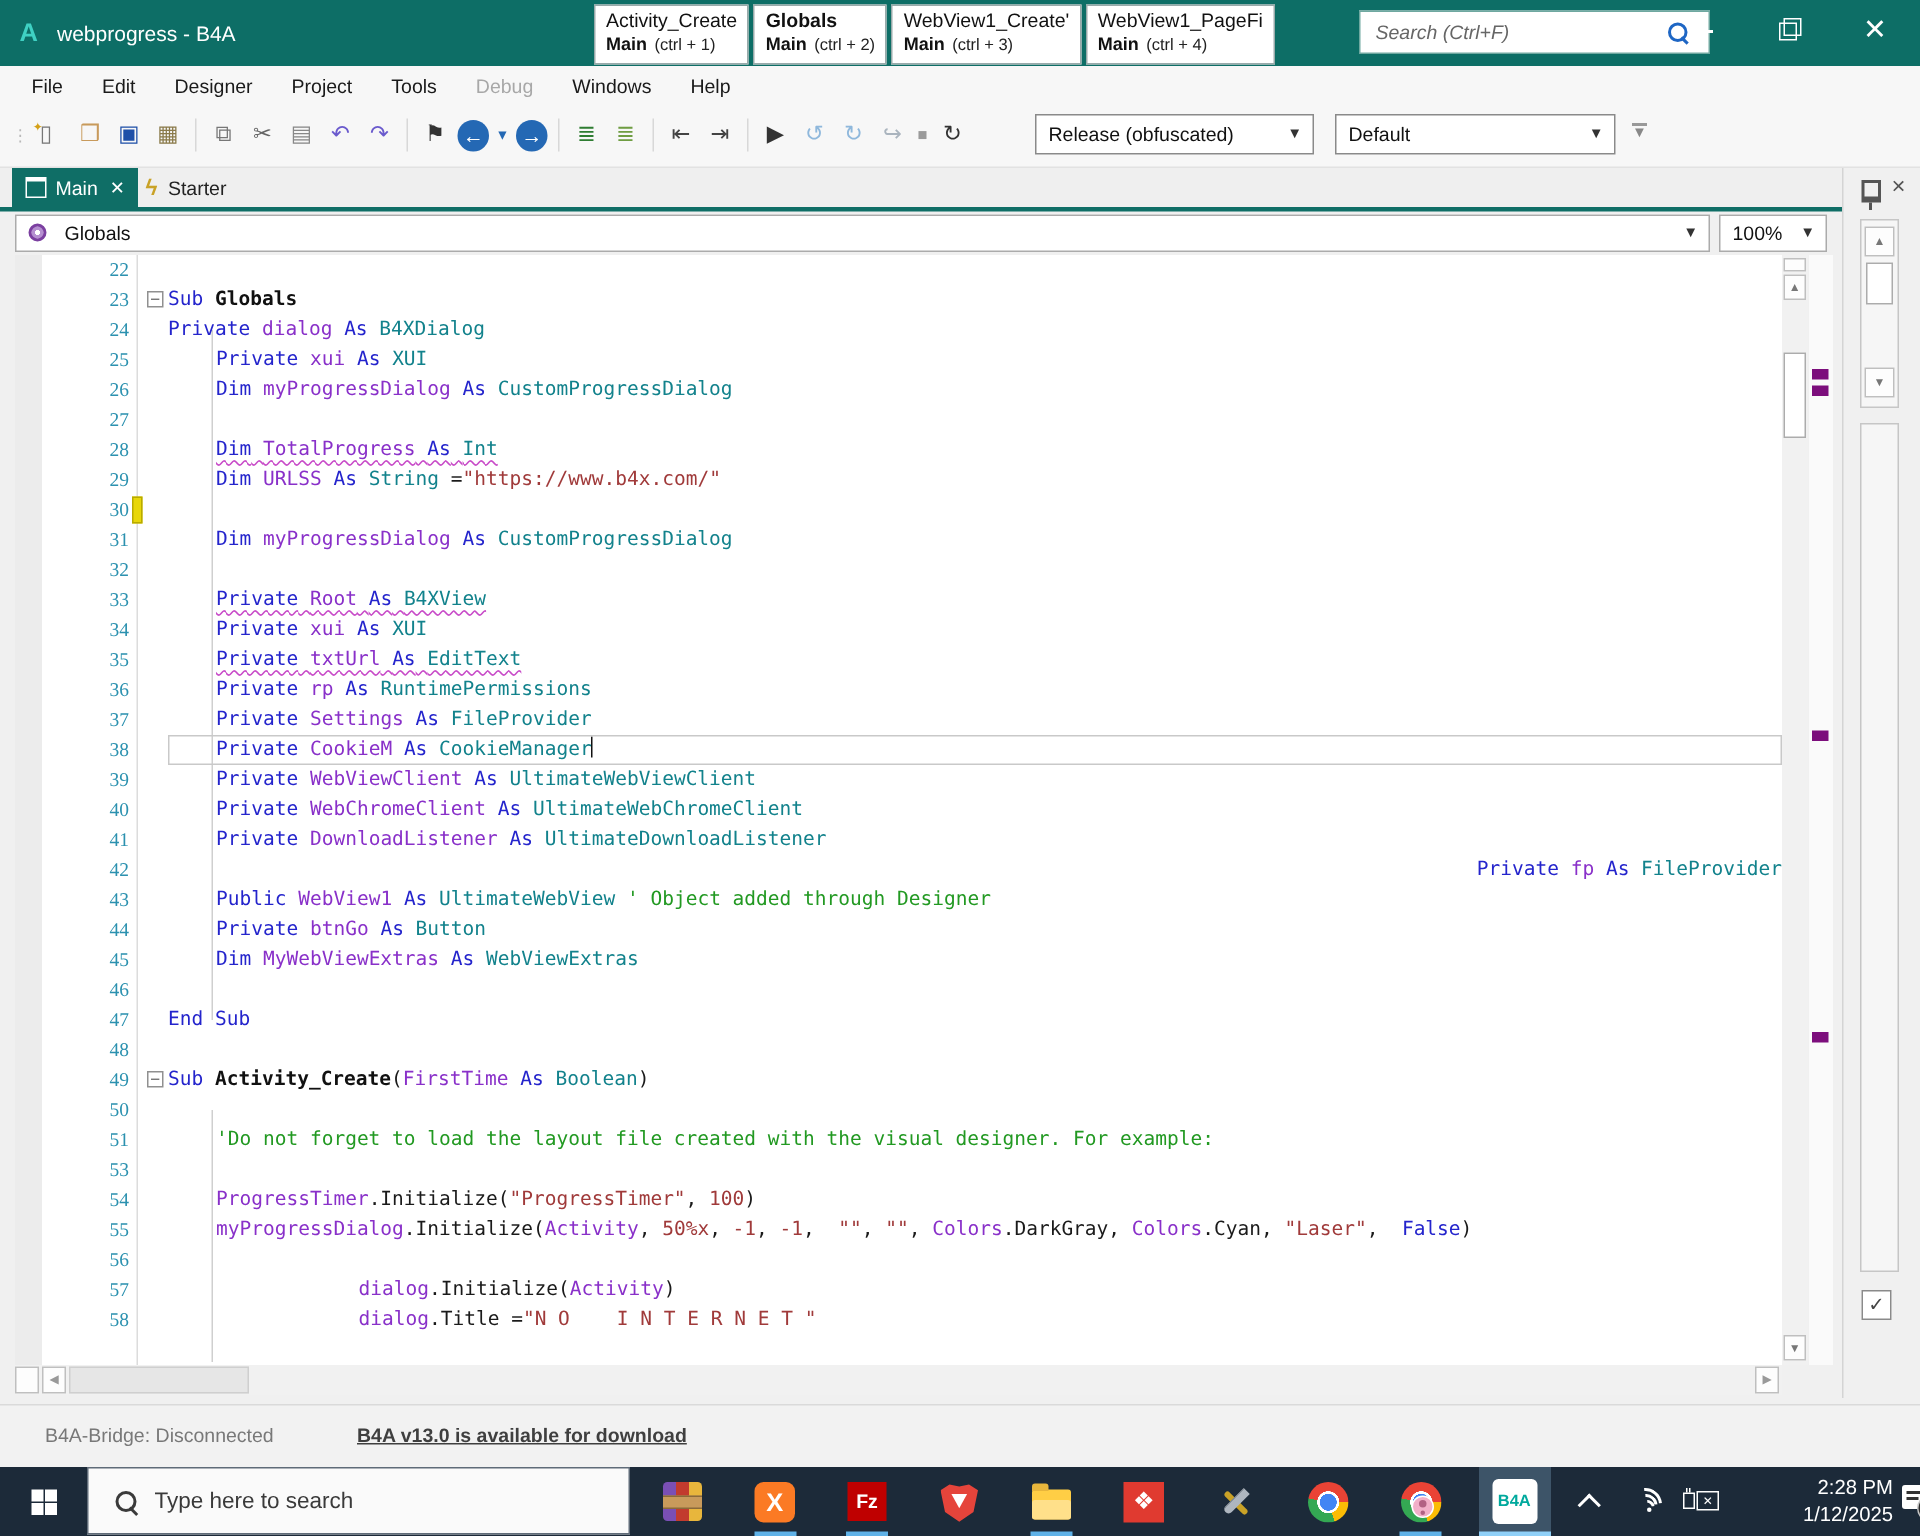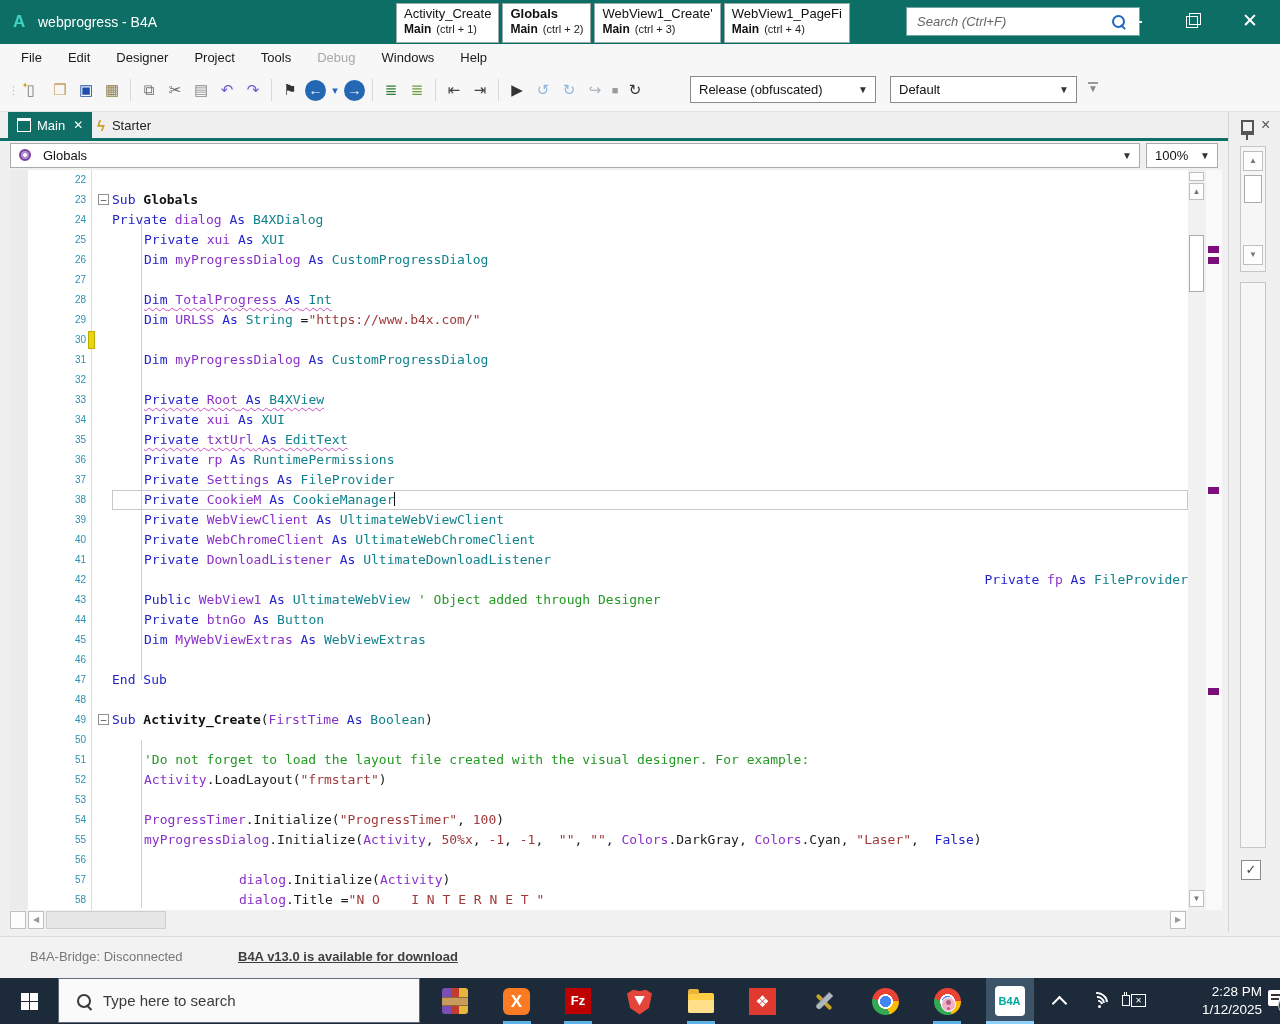--- a/index.html
+++ b/index.html
@@ -60,21 +60,21 @@
   #combo-globals .car,#combo-zoom .car{position:absolute;right:7px;top:6px;color:#333;font-size:10px;}
   #combo-zoom{position:absolute;left:1146px;top:143px;width:72px;height:25px;background:#fff;border:1px solid #ABABAB;box-sizing:border-box;}
   #combo-zoom .lbl{position:absolute;left:8px;top:4px;font-size:13px;color:#111;}
   
   #editor{position:absolute;left:10px;top:170px;width:1178px;height:740px;background:#fff;overflow:hidden;}
   #ed-strip{position:absolute;left:0;top:0;width:18px;height:740px;background:#ECECEC;}
   #ed-divider{position:absolute;left:81px;top:0;width:1px;height:740px;background:#DCDCDC;}
   .iguide{position:absolute;left:131px;width:1px;background:#CFCFCF;}
   #code-lines{position:absolute;left:0;top:0;width:1178px;}
   .crow{display:flex;height:20px;line-height:20px;}
-  .ln{flex:0 0 76px;text-align:right;font-family:Liberation Sans, sans-serif;font-size:10px;color:#2B91AF;}
+  .ln{flex:0 0 76px;text-align:right;font-family:Liberation Serif, serif;font-size:13px;color:#2B91AF;}
   .mk{flex:0 0 10px;position:relative;}
   .ymark{position:absolute;left:2px;top:1px;width:7px;height:18px;background:#E8D70A;border:1px solid #B8AA00;box-sizing:border-box;}
   .fd{flex:0 0 16px;position:relative;}
   .fbox{position:absolute;left:2px;top:4px;width:11px;height:11px;border:1px solid #909090;font-size:10px;line-height:9px;text-align:center;color:#444;background:#fff;box-sizing:border-box;}
   .ct{flex:1;font-family:"DejaVu Sans Mono",monospace;font-size:13px;white-space:pre;color:#1A1A1A;}
   .ct.cur{outline:1px solid #C9C9C9;outline-offset:-1px;}
   .caret{display:inline-block;width:1px;height:14px;background:#111;vertical-align:-2px;}
   .wavy{text-decoration:underline;text-decoration-style:wavy;text-decoration-color:#C84BC8;text-decoration-thickness:1px;text-underline-offset:3px;}
   .tk-k{color:#2424CC;} .tk-i{color:#8930C9;} .tk-t{color:#12828C;}
   .tk-s{color:#A03A3A;} .tk-m{color:#A03A3A;} .tk-c{color:#229922;}
@@ -454,26 +454,20 @@
           <span class="fd"></span>
           <span class="ct" style="padding-left: 0px;"></span>
         </div>
         <div class="crow">
           <span class="ln">51</span>
           <span class="mk"></span>
           <span class="fd"></span>
           <span class="ct" style="padding-left: 32px;"><span class="tk-c">'Do not forget to load the layout file created with the visual designer. For example:</span></span>
         </div>
         <div class="crow">
-          <span class="ln">52</span>
-          <span class="mk"></span>
-          <span class="fd"></span>
-          <span class="ct" style="padding-left: 32px;"><span class="tk-i">Activity</span><span class="tk-p">.LoadLayout(</span><span class="tk-s">"frmstart"</span><span class="tk-p">)</span></span>
-        </div>
-        <div class="crow">
           <span class="ln">53</span>
           <span class="mk"></span>
           <span class="fd"></span>
           <span class="ct" style="padding-left: 0px;"></span>
         </div>
         <div class="crow">
           <span class="ln">54</span>
           <span class="mk"></span>
           <span class="fd"></span>
           <span class="ct" style="padding-left: 32px;"><span class="tk-i">ProgressTimer</span><span class="tk-p">.Initialize(</span><span class="tk-s">"ProgressTimer"</span><span class="tk-p">, </span><span class="tk-m">100</span><span class="tk-p">)</span></span>

